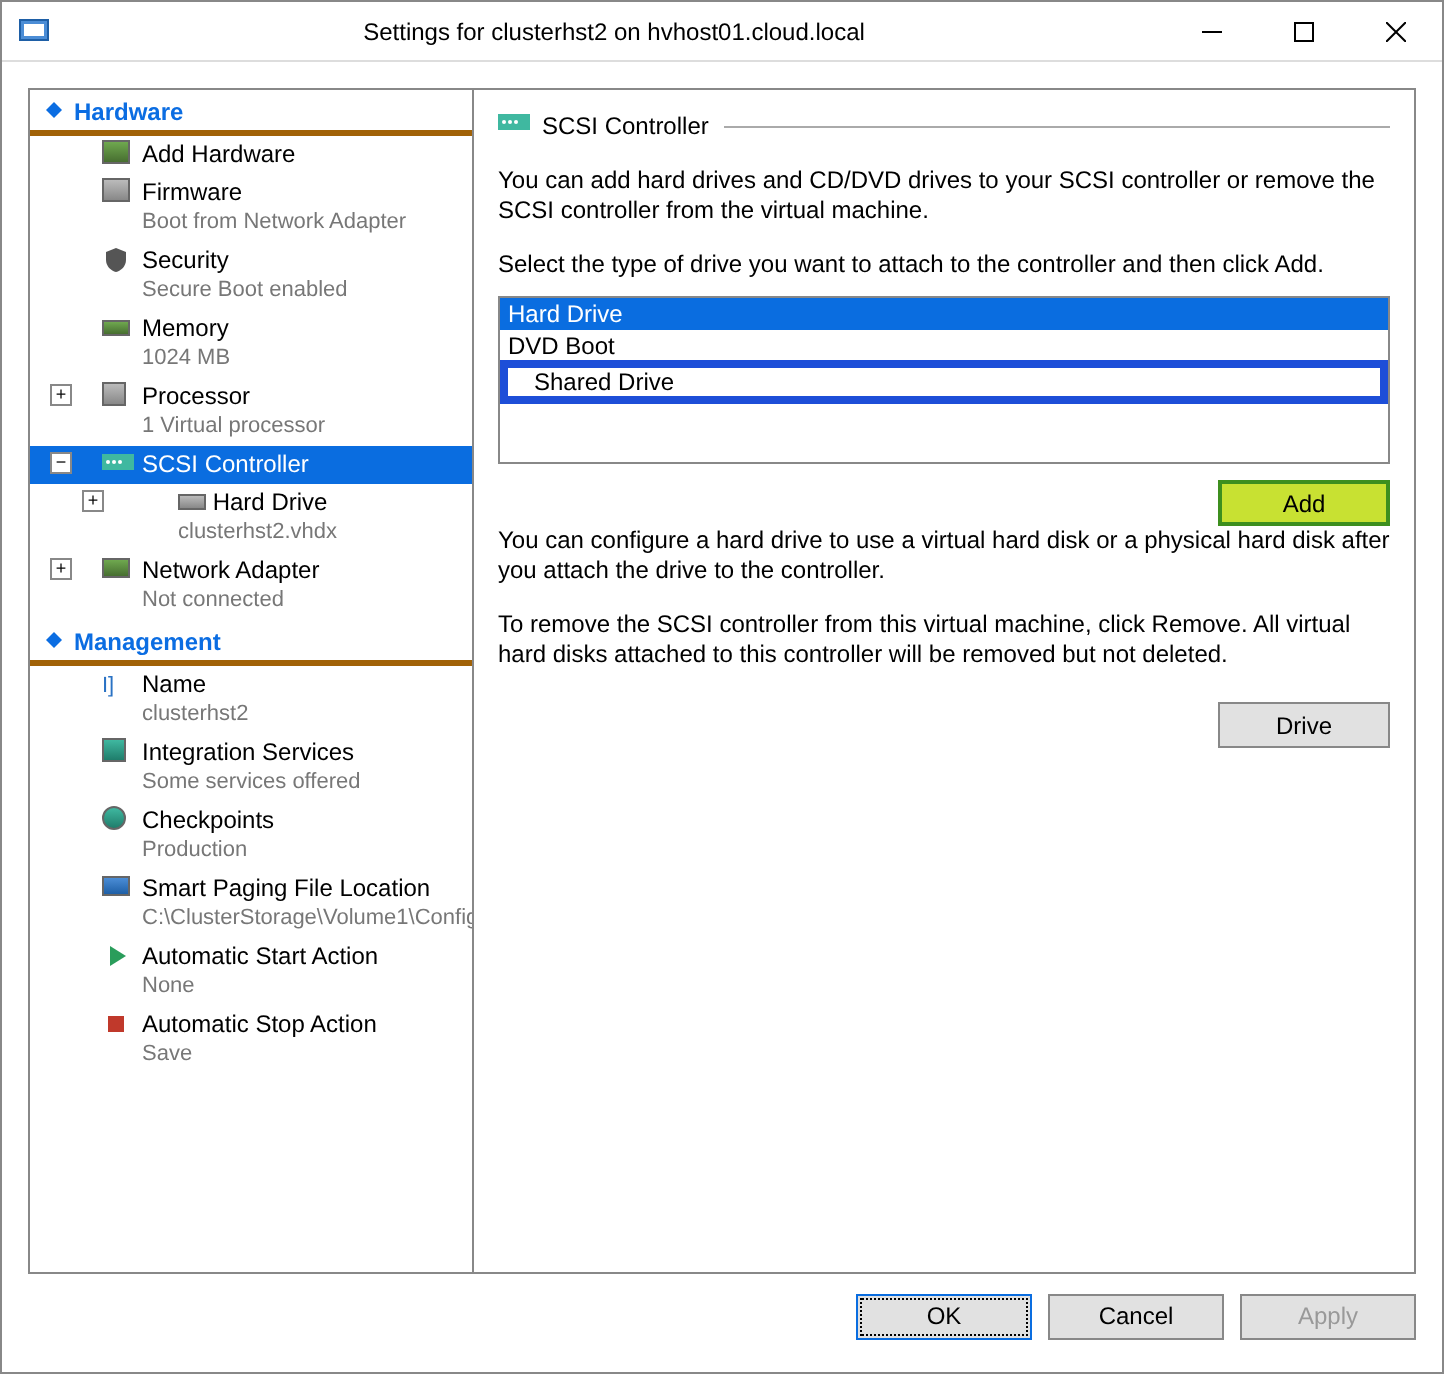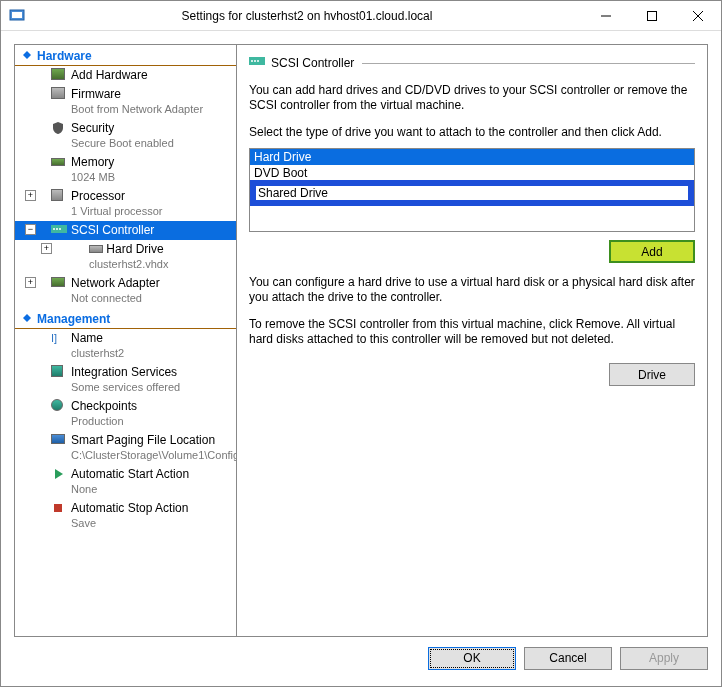--- a/index.html
+++ b/index.html
@@ -36,21 +36,21 @@
     border:1px solid #888;
     display:flex;
   }
   .left {
     width:222px; border-right:1px solid #888; overflow:hidden;
     background:#fff;
   }
   .right { flex:1; padding:10px 12px 12px 12px; display:flex; flex-direction:column; }
   .section-head {
     font-weight:bold; color:#0b6de2;
-    border-bottom:1px solid #a16207;
+    border-bottom:3px solid #a16207;
     padding:4px 6px 2px 22px;
     position:relative;
   }
   .section-head .hicon { position:absolute; left:6px; top:4px; width:12px; height:12px; }
   .tree-item { position:relative; padding:2px 4px 2px 56px; line-height:15px; cursor:default; }
   .tree-item.level1 { padding-left:56px; }
   .tree-item.level2 { padding-left:74px; }
   .tree-item .exp { position:absolute; left:10px; top:3px; width:11px; height:11px; border:1px solid #888; background:#fff; font-size:9px; line-height:9px; text-align:center; }
   .tree-item.level1 .icon { position:absolute; left:36px; top:2px; width:16px; height:16px; }
   .tree-item.level2 .exp { left:26px; }
@@ -59,21 +59,21 @@
   .tree-item.selected { background:#0a6de0; color:#fff; }
   .group-title { display:flex; align-items:center; margin-bottom:8px; }
   .group-title .gicon { width:16px; height:16px; margin-right:6px; }
   .group-title .gline { flex:1; border-top:1px solid #aaa; margin-left:8px; }
   .desc { margin:4px 0 8px 0; line-height:15px; }
   .listbox {
     border:1px solid #888; height:84px; overflow:hidden; background:#fff;
   }
   .listbox .opt { padding:1px 4px; cursor:default; }
   .listbox .opt.selected { background:#0a6de0; color:#fff; }
-  .listbox .opt.highlight { border:6px solid #1d4ed8; padding:0 2px; margin-top:-1px; }
+  .listbox .opt.highlight { border:4px solid #1d4ed8; padding:0 13px; margin-top:-1px; }
   .btnrow { display:flex; justify-content:flex-end; margin-top:8px; }
   .btn {
     min-width:86px; height:23px; border:1px solid #888; background:#e1e1e1;
     display:inline-flex; align-items:center; justify-content:center; font-size:12px;
     margin-left:8px; cursor:default; padding:0 12px;
   }
   .btn.primary { background:#c8e132; border:2px solid #3d8f1e; }
   .btn.default { border:1px solid #0a6de0; outline:1px dotted #000; outline-offset:-3px; background:#e1e1e1; }
   .btn.disabled { color:#999; }
   .footer {
@@ -244,21 +244,21 @@
       <div class="listbox">
         <div class="opt selected">Hard Drive</div>
         <div class="opt">DVD Boot</div>
         <div class="opt highlight">Shared Drive</div>
       </div>
 
       <div class="btnrow">
         <div class="btn primary">Add</div>
       </div>
 
-      <div class="desc" style="margin-top:12px">You can configure a hard drive to use a virtual hard disk or a physical hard disk after you attach the drive to the controller.</div>
+      <div class="desc" style="margin-top:0">You can configure a hard drive to use a virtual hard disk or a physical hard disk after you attach the drive to the controller.</div>
       <div class="desc">To remove the SCSI controller from this virtual machine, click Remove. All virtual hard disks attached to this controller will be removed but not deleted.</div>
 
       <div class="btnrow">
         <div class="btn">Drive</div>
       </div>
     </div>
   </div>
 
   <div class="footer">
     <div class="btn default" style="min-width:88px">OK</div>

